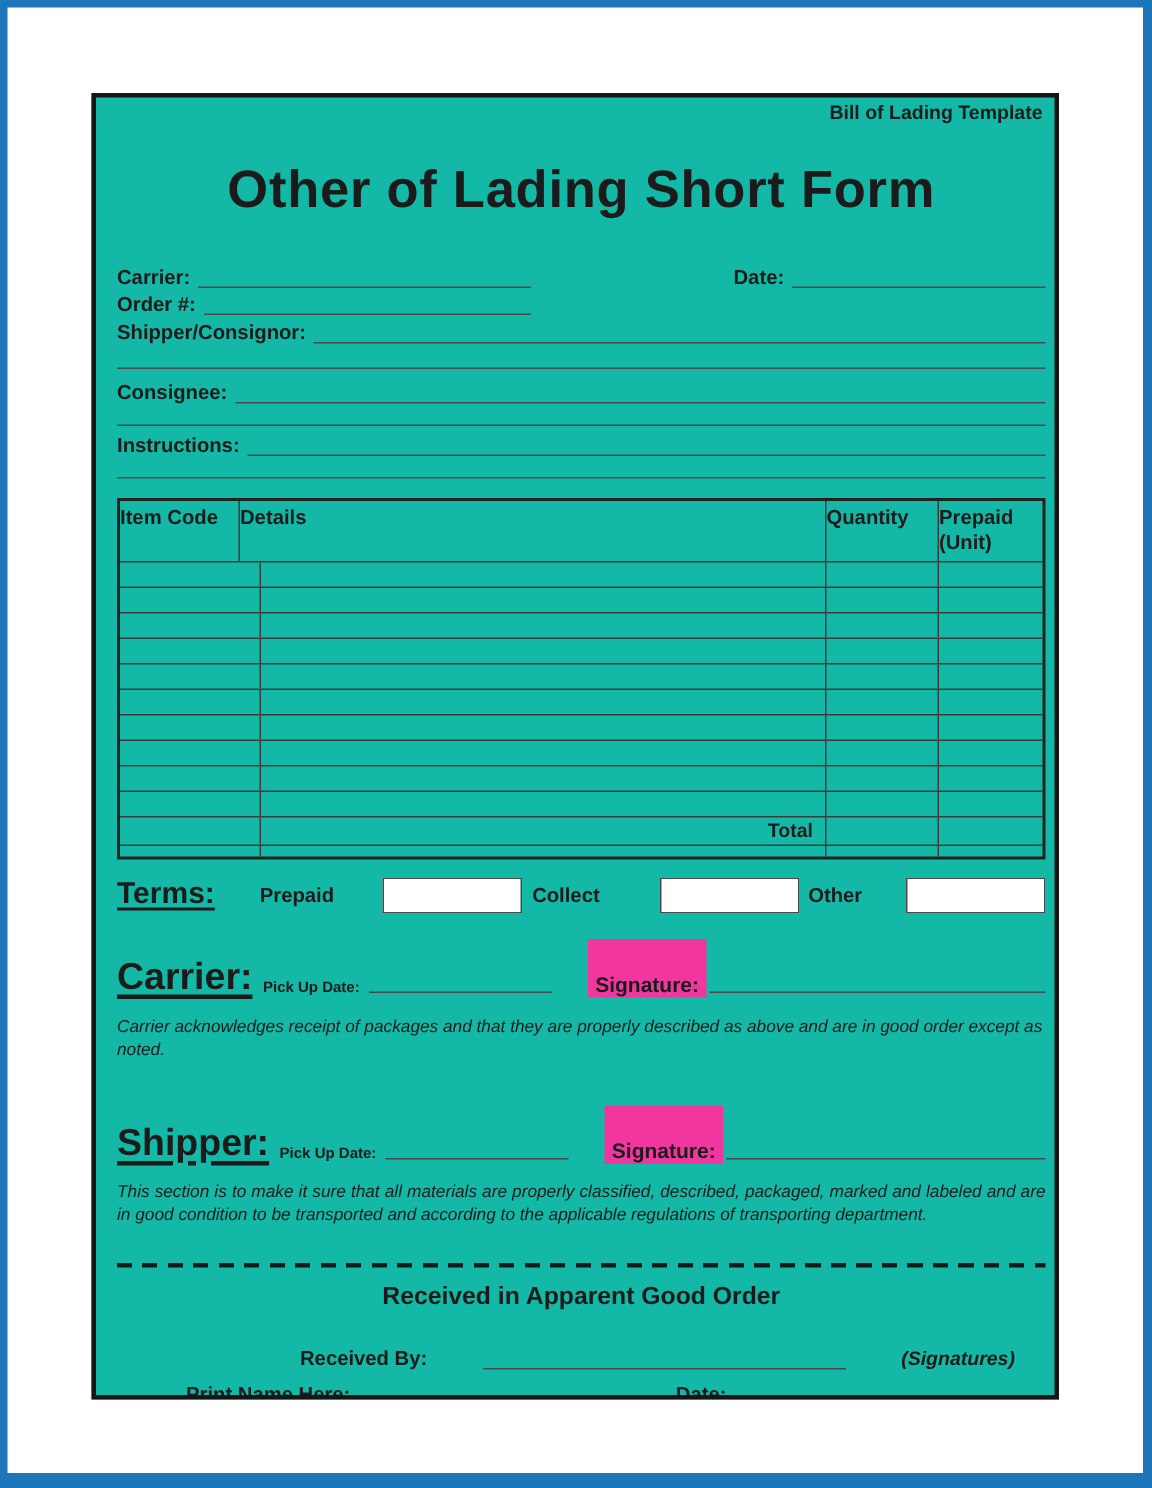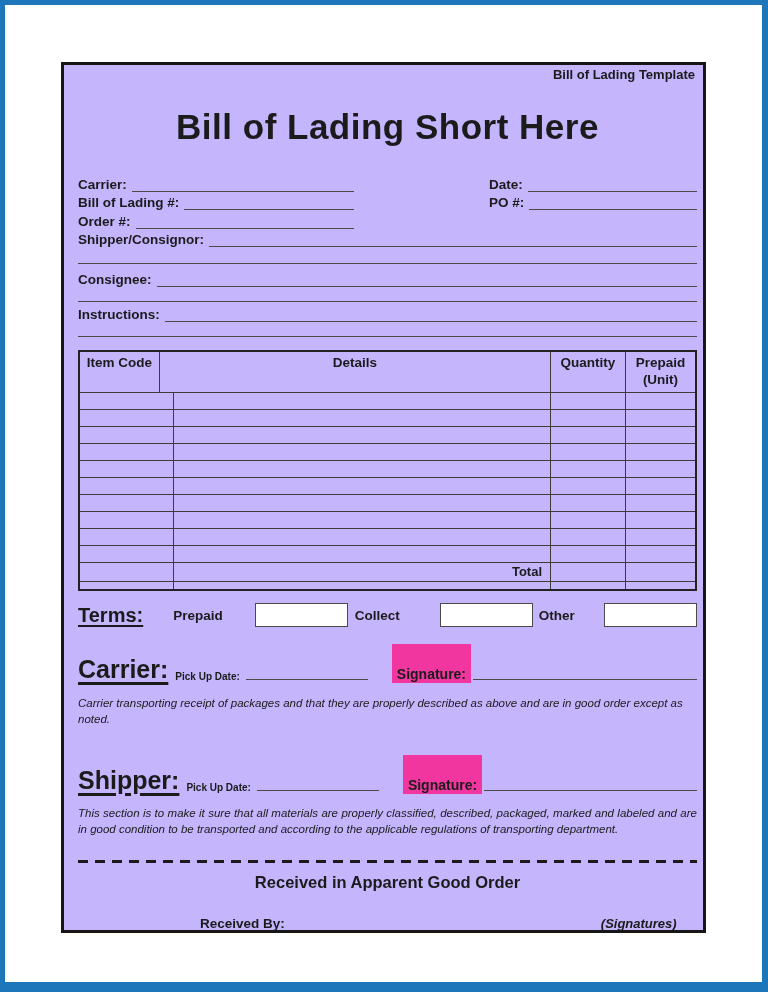--- a/index.html
+++ b/index.html
@@ -10,21 +10,21 @@
     color:#1b1b1b;
     border-style:solid;
     border-color:#1c76b9;
     border-width:5px 6px 10px 5px;
     position:relative;
   }
   .sheet {
     position:absolute; left:56px; top:57px;
     width:645px; height:871px;
     border:3px solid #161616;
-    background:#c4b5fd;
+    background:#14b8a6;
     padding:2px 6px 0 14px;
     overflow:hidden;
   }
   .corner-label { text-align:right; font-size:13px; font-weight:bold; padding-right:2px; height:18px; }
   .main-title { text-align:center; font-size:35px; font-weight:bold; letter-spacing:.5px; margin-top:20px; line-height:44px; }
 
   
   .fields { margin-top:24px; font-size:13.5px; font-weight:bold; }
   .frow { display:flex; align-items:flex-end; height:18.5px; }
   .frow .lbl { white-space:nowrap; }
@@ -34,21 +34,21 @@
   .w-right { flex:1; display:flex; align-items:flex-end; }
   .contline { border-bottom:1.5px solid #4a4a4a; height:17px; }
   .row-consignee { height:23px; }
   .cont15 { height:15px; }
   .row-instructions { height:20px; }
 
   
   .items-table { margin-top:13px; border:2px solid #222; }
   .tgrid { display:grid; grid-template-columns:80px 1fr 75px 69px; }
   .thead { height:40px; font-size:13.5px; font-weight:bold; }
-  .thead > div { border-right:1px solid #3c3c3c; display:flex; flex-direction:column; align-items:center; justify-content:flex-start; padding-top:2px; line-height:17px; }
+  .thead > div { border-right:1px solid #3c3c3c; display:flex; flex-direction:column; align-items:flex-start; justify-content:flex-start; padding-top:2px; line-height:17px; }
   .thead > div:last-child { border-right:none; }
   .trow { height:17px; border-top:1px solid #3c3c3c;padding-left:14px; }
   .trow > div { border-right:1px solid #3c3c3c; font-size:11px; padding:0 4px; }
   .trow > div:last-child { border-right:none; }
   .total-row { height:19px; }
   .total-row .details-cell { text-align:right; font-weight:bold; font-size:13px; padding-right:8px; line-height:18px; }
   .tail-row { height:8px; }
 
   
   .terms-row { display:flex; align-items:center; margin-top:9px; height:30px; font-weight:bold; }
@@ -79,42 +79,31 @@
   .print-line { width:208px; border-bottom:1.5px solid #4a4a4a; margin-left:4px; height:14px; }
   .date-lbl { margin-left:5px; white-space:nowrap; }
   .date-line { width:178px; border-bottom:1.5px solid #4a4a4a; margin-left:5px; height:14px; }
 </style>
 </head>
 <body>
 
 <div class="sheet">
 
   <div class="corner-label">Bill of Lading Template</div>
-  <h1 class="main-title">Bill of Lading Short Here</h1>
+  <h1 class="main-title">Other of Lading Short Form</h1>
 
   <div class="fields">
     <div class="frow">
       <div class="w-left">
         <span class="lbl">Carrier:</span>
         <span class="fill"></span>
       </div>
       <div class="gap135"></div>
       <div class="w-right">
         <span class="lbl">Date:</span>
-        <span class="fill"></span>
-      </div>
-    </div>
-    <div class="frow">
-      <div class="w-left">
-        <span class="lbl">Bill of Lading #:</span>
-        <span class="fill"></span>
-      </div>
-      <div class="gap135"></div>
-      <div class="w-right">
-        <span class="lbl">PO #:</span>
         <span class="fill"></span>
       </div>
     </div>
     <div class="frow">
       <div class="w-left">
         <span class="lbl">Order #:</span>
         <span class="fill"></span>
       </div>
     </div>
     <div class="frow">
@@ -236,21 +225,21 @@
     <span class="term-box mlauto"></span>
   </div>
 
   <div class="sig-row">
     <span class="sig-heading">Carrier:</span>
     <span class="pickup-lbl">Pick Up Date:</span>
     <span class="pickup-line"></span>
     <span class="hl">Signature:</span>
     <span class="sig-line"></span>
   </div>
-  <div class="note">Carrier transporting receipt of packages and that they are properly described as above and are in good order except as noted.</div>
+  <div class="note">Carrier acknowledges receipt of packages and that they are properly described as above and are in good order except as noted.</div>
 
   <div class="sig-row shipper-gap">
     <span class="sig-heading">Shipper:</span>
     <span class="pickup-lbl">Pick Up Date:</span>
     <span class="pickup-line"></span>
     <span class="hl">Signature:</span>
     <span class="sig-line"></span>
   </div>
   <div class="note justify">This section is to make it sure that all materials are properly classified, described, packaged, marked and labeled and are in good condition to be transported and according to the applicable regulations of transporting department.</div>
 

